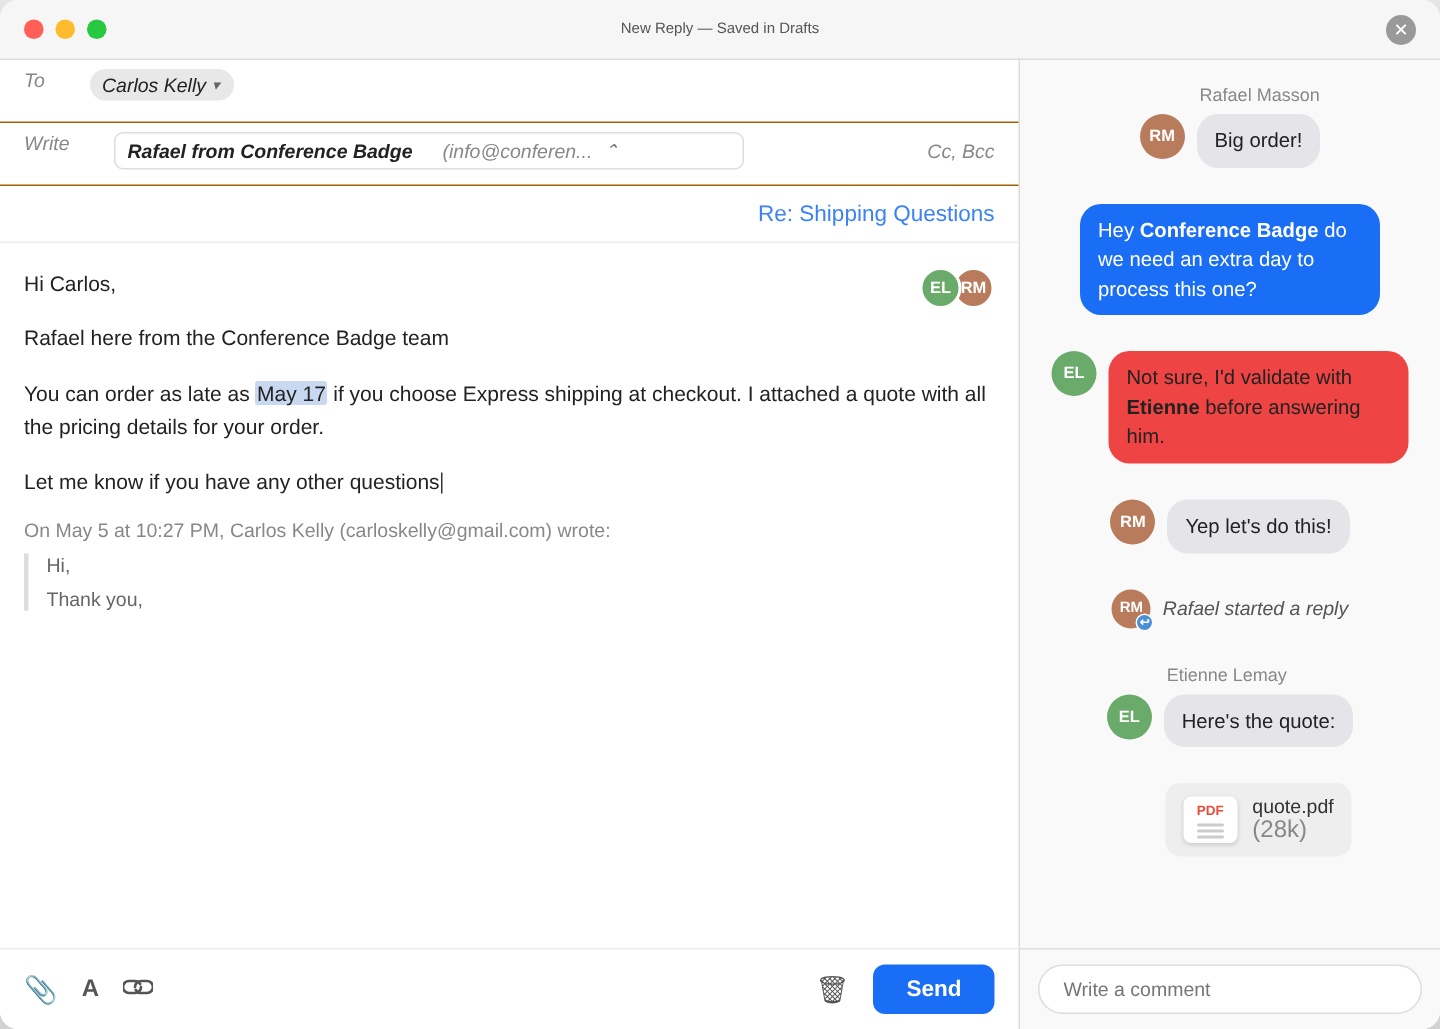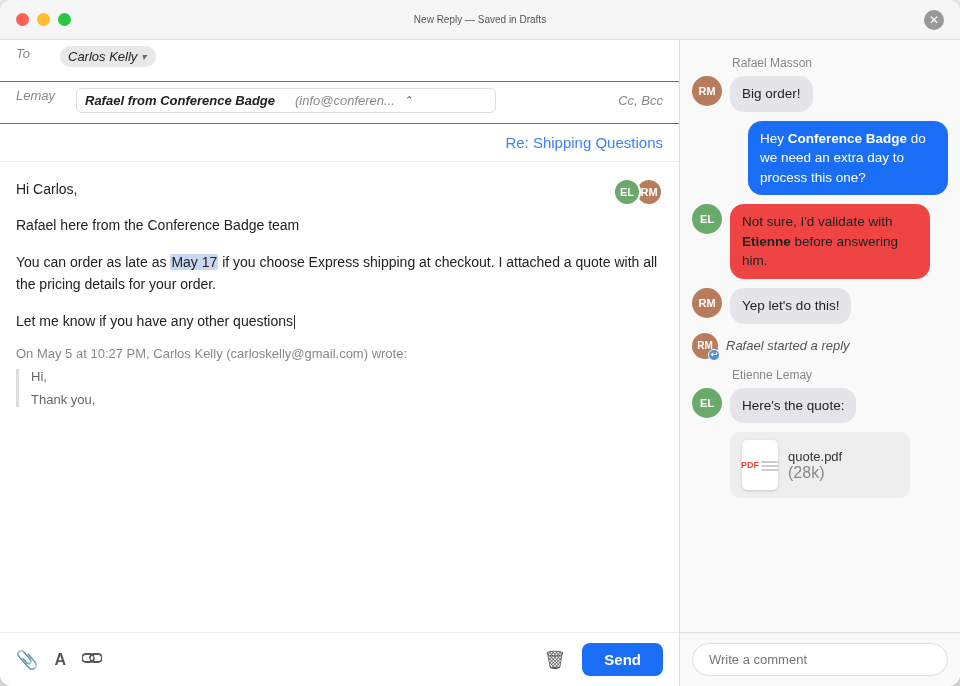--- a/index.html
+++ b/index.html
@@ -205,21 +205,22 @@
       display: flex;
       flex-direction: column;
       background: #f9f9f9;
     }
     .chat-messages {
       flex: 1;
       padding: 16px 12px;
       overflow-y: auto;
       display: flex;
       flex-direction: column;
-      gap: 9px;
+      gap: 24px;
+      align-items: center;
     }
     .chat-user-section {
       display: flex;
       flex-direction: column;
       gap: 6px;
     }
     .chat-user-name {
       font-size: 12px;
       color: #888;
       margin-left: 40px;
@@ -292,32 +293,32 @@
       align-items: center;
       background: #eeeeee;
       border-radius: 10px;
       padding: 8px 12px;
       gap: 10px;
       margin-left: 38px;
       max-width: 180px;
     }
     .pdf-icon-box {
       width: 36px;
-      height: 50px;
+      height: 31px;
       background: #fff;
       border-radius: 5px;
       display: flex;
       align-items: center;
       justify-content: center;
       font-size: 9px;
       font-weight: 700;
       color: #e74c3c;
       flex-shrink: 0;
       box-shadow: 0 1px 3px rgba(0,0,0,0.15);
-      flex-direction: row;
+      flex-direction: column;
       gap: 2px;
     }
     .pdf-icon-lines {
       display: flex;
       flex-direction: column;
       gap: 2px;
       margin-top: 2px;
     }
     .pdf-line {
       width: 18px;
@@ -382,21 +383,21 @@
 
       <div class="field-row">
         <span class="field-label">To</span>
         <div class="recipient-pill">
           <span>Carlos Kelly</span>
           <span class="pill-chevron">▾</span>
         </div>
       </div>
 
       <div class="field-row">
-        <span class="field-label">Lemay</span>
+        <span class="field-label">Write</span>
         <div class="from-row">
           <div class="from-select">
             <span class="from-name">Rafael from Conference Badge</span>
             <span class="from-email">(info@conferen...</span>
             <span class="from-chevron">⌃</span>
           </div>
           <span class="cc-bcc">Cc, Bcc</span>
         </div>
       </div>
 

